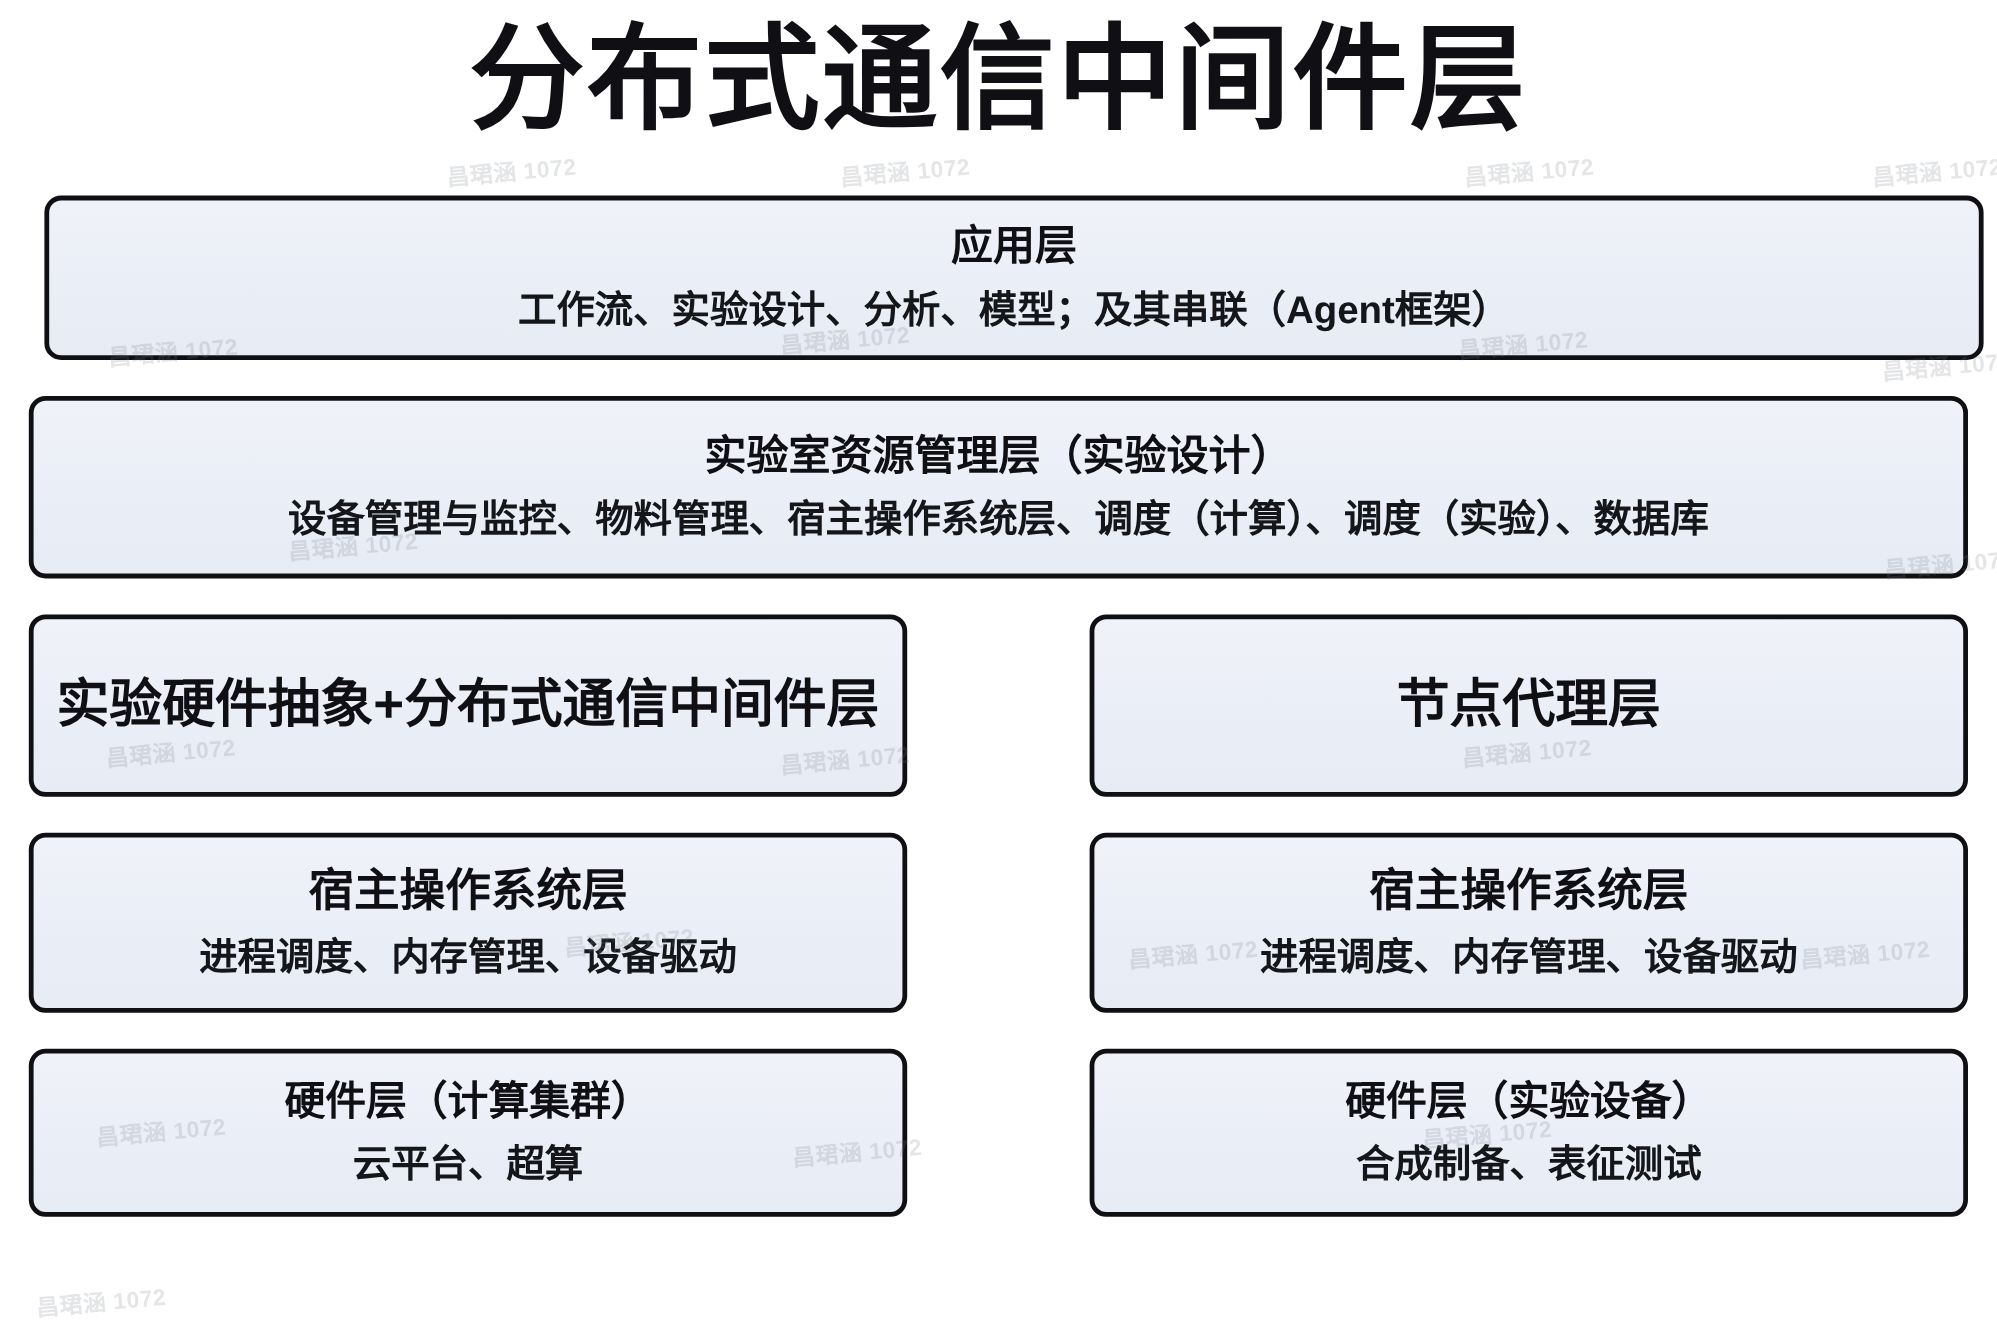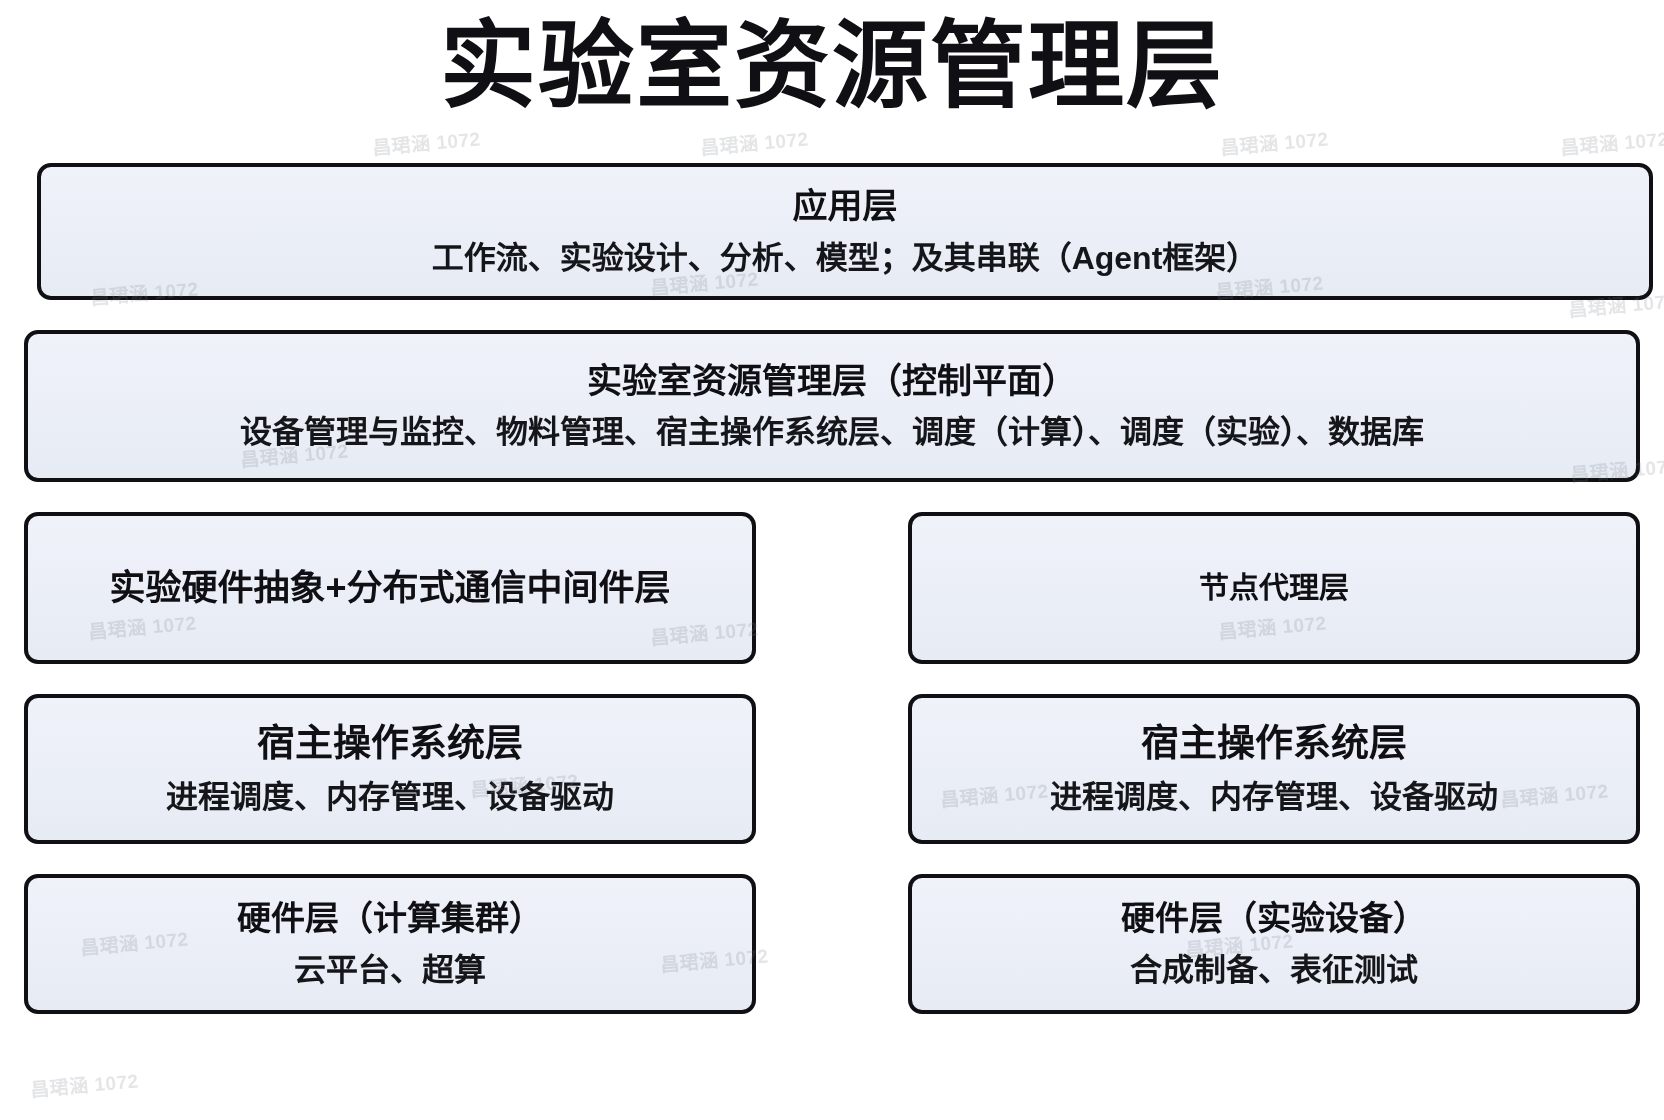--- a/index.html
+++ b/index.html
@@ -97,40 +97,40 @@
 
   .gap-a { height: 30px; }
 
   
   .h-app   { height: 137px; margin-left: 13px; }
   .h-res   { height: 152px; }
   .h-mid   { height: 152px; }
   .h-host  { height: 150px; }
   .h-hw    { height: 140px; }
 
-  .mid-left .main  { font-size: 36px; }
-  .mid-right .main { font-size: 30px; }
+  .mid-left .main  { font-size: 44px; }
+  .mid-right .main { font-size: 44px; }
   .hw .main { font-size: 34px; }
 </style>
 </head>
 <body>
 
-<div class="diagram-title">实验室资源管理层</div>
+<div class="diagram-title">分布式通信中间件层</div>
 
 <div class="stack">
 
   <div class="box big row-full h-app">
     <div class="main">应用层</div>
     <div class="sub">工作流、实验设计、分析、模型；及其串联（Agent框架）</div>
   </div>
 
   <div class="gap-a"></div>
 
   <div class="box big row-full h-res">
-    <div class="main">实验室资源管理层（控制平面）</div>
+    <div class="main">实验室资源管理层（实验设计）</div>
     <div class="sub">设备管理与监控、物料管理、宿主操作系统层、调度（计算）、调度（实验）、数据库</div>
   </div>
 
   <div class="gap-a"></div>
 
   <div class="row-split">
     <div class="box mid-left h-mid">
       <div class="main">实验硬件抽象+分布式通信中间件层</div>
     </div>
     <div class="box mid-right h-mid">

